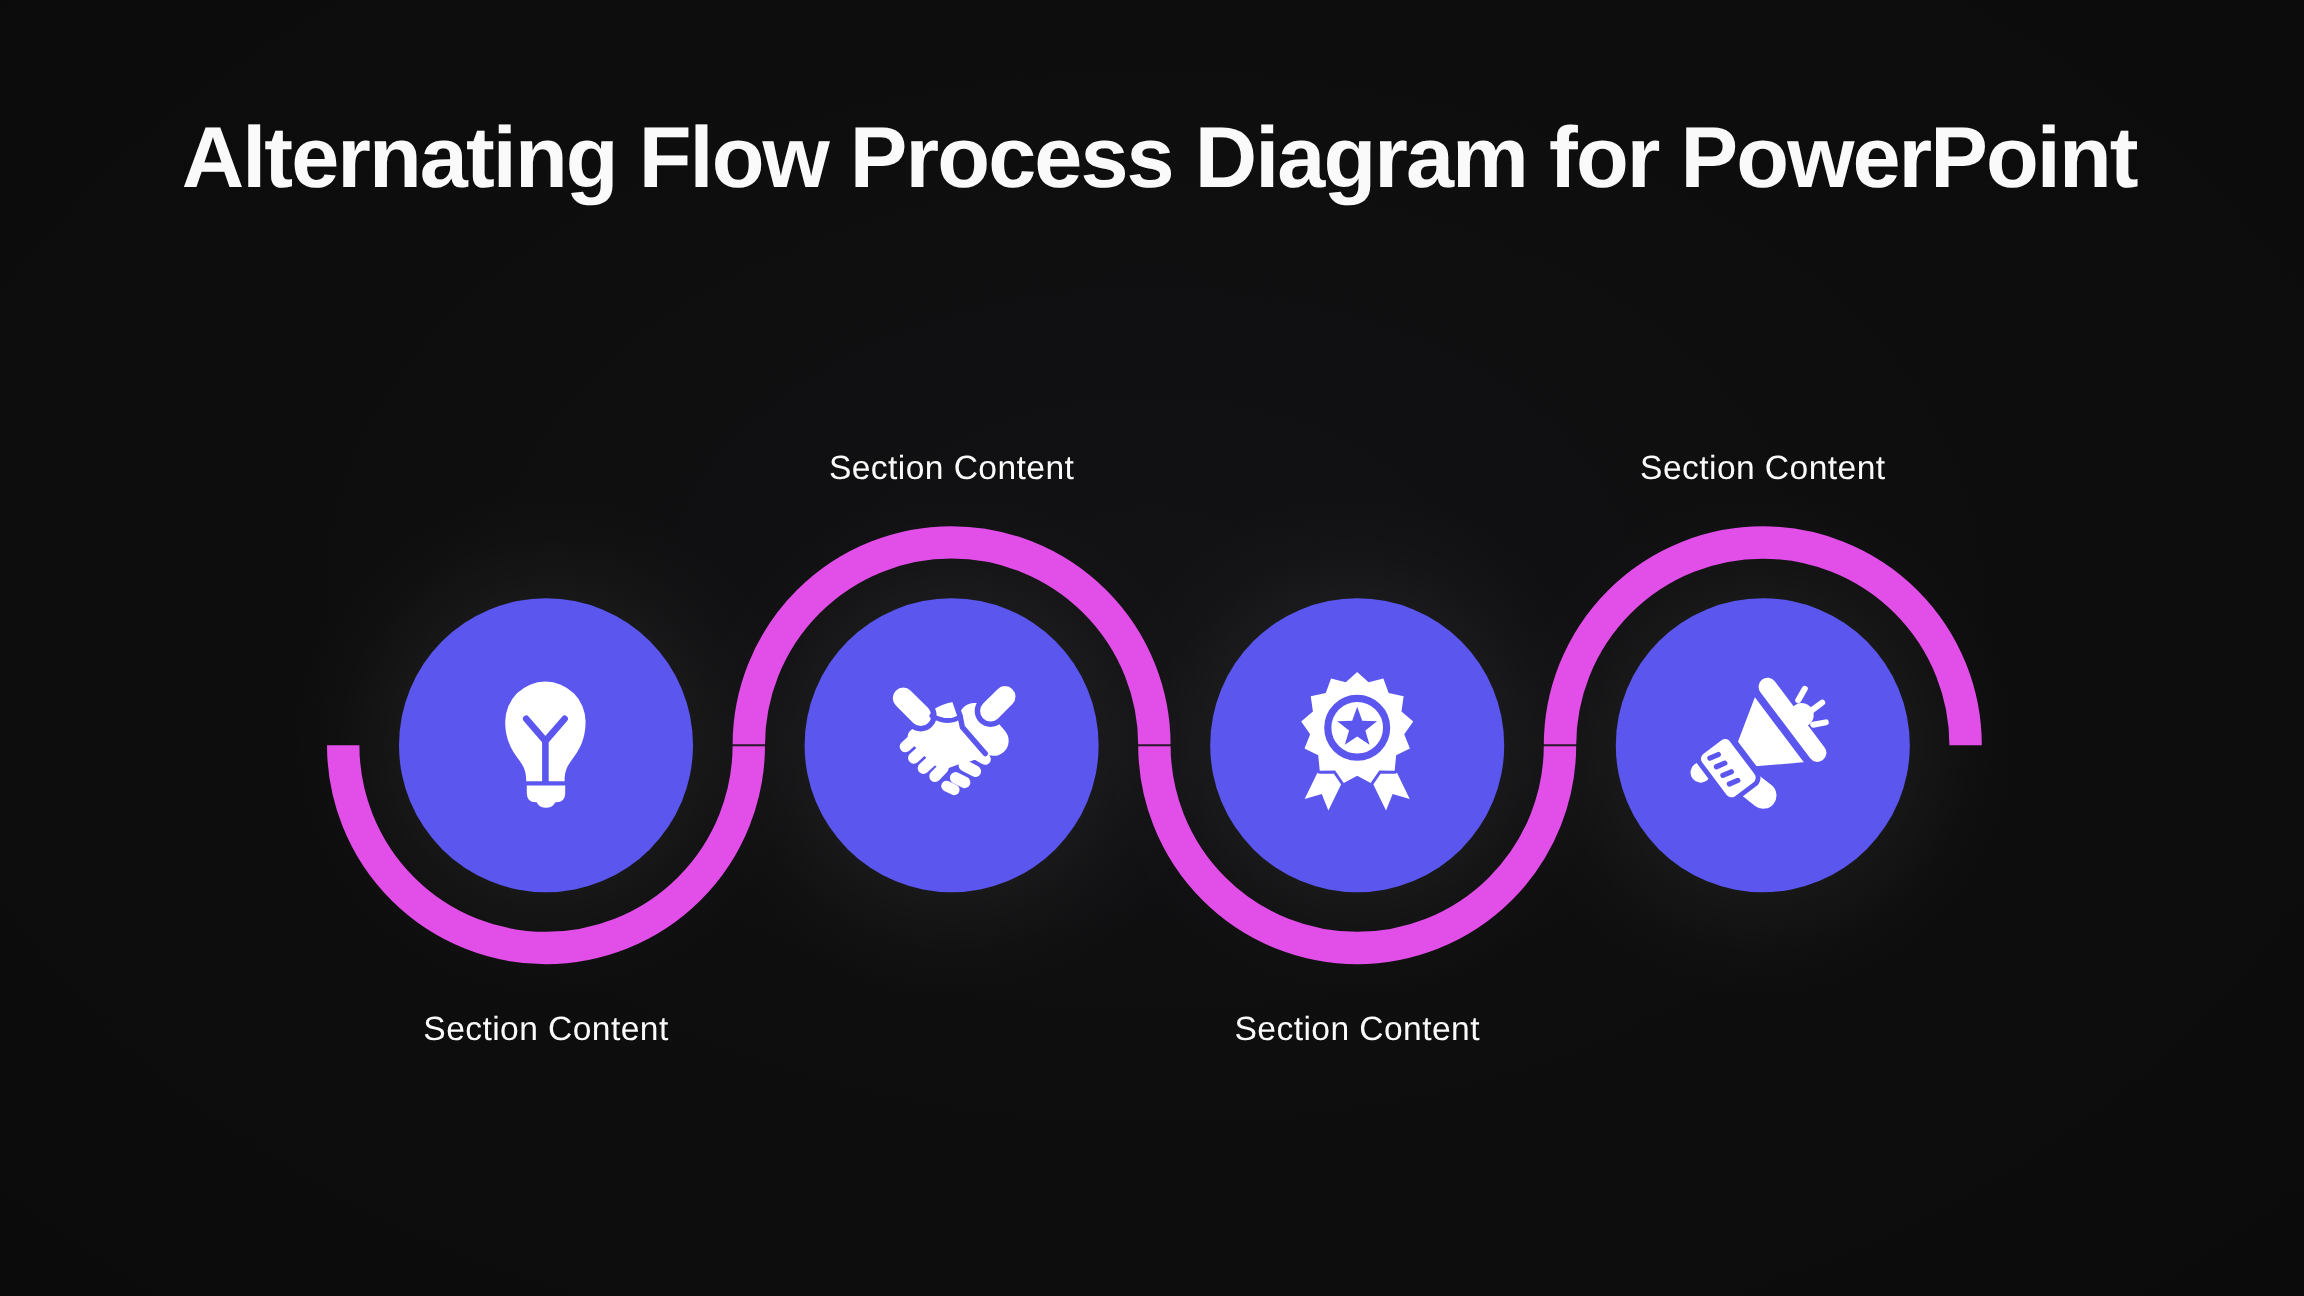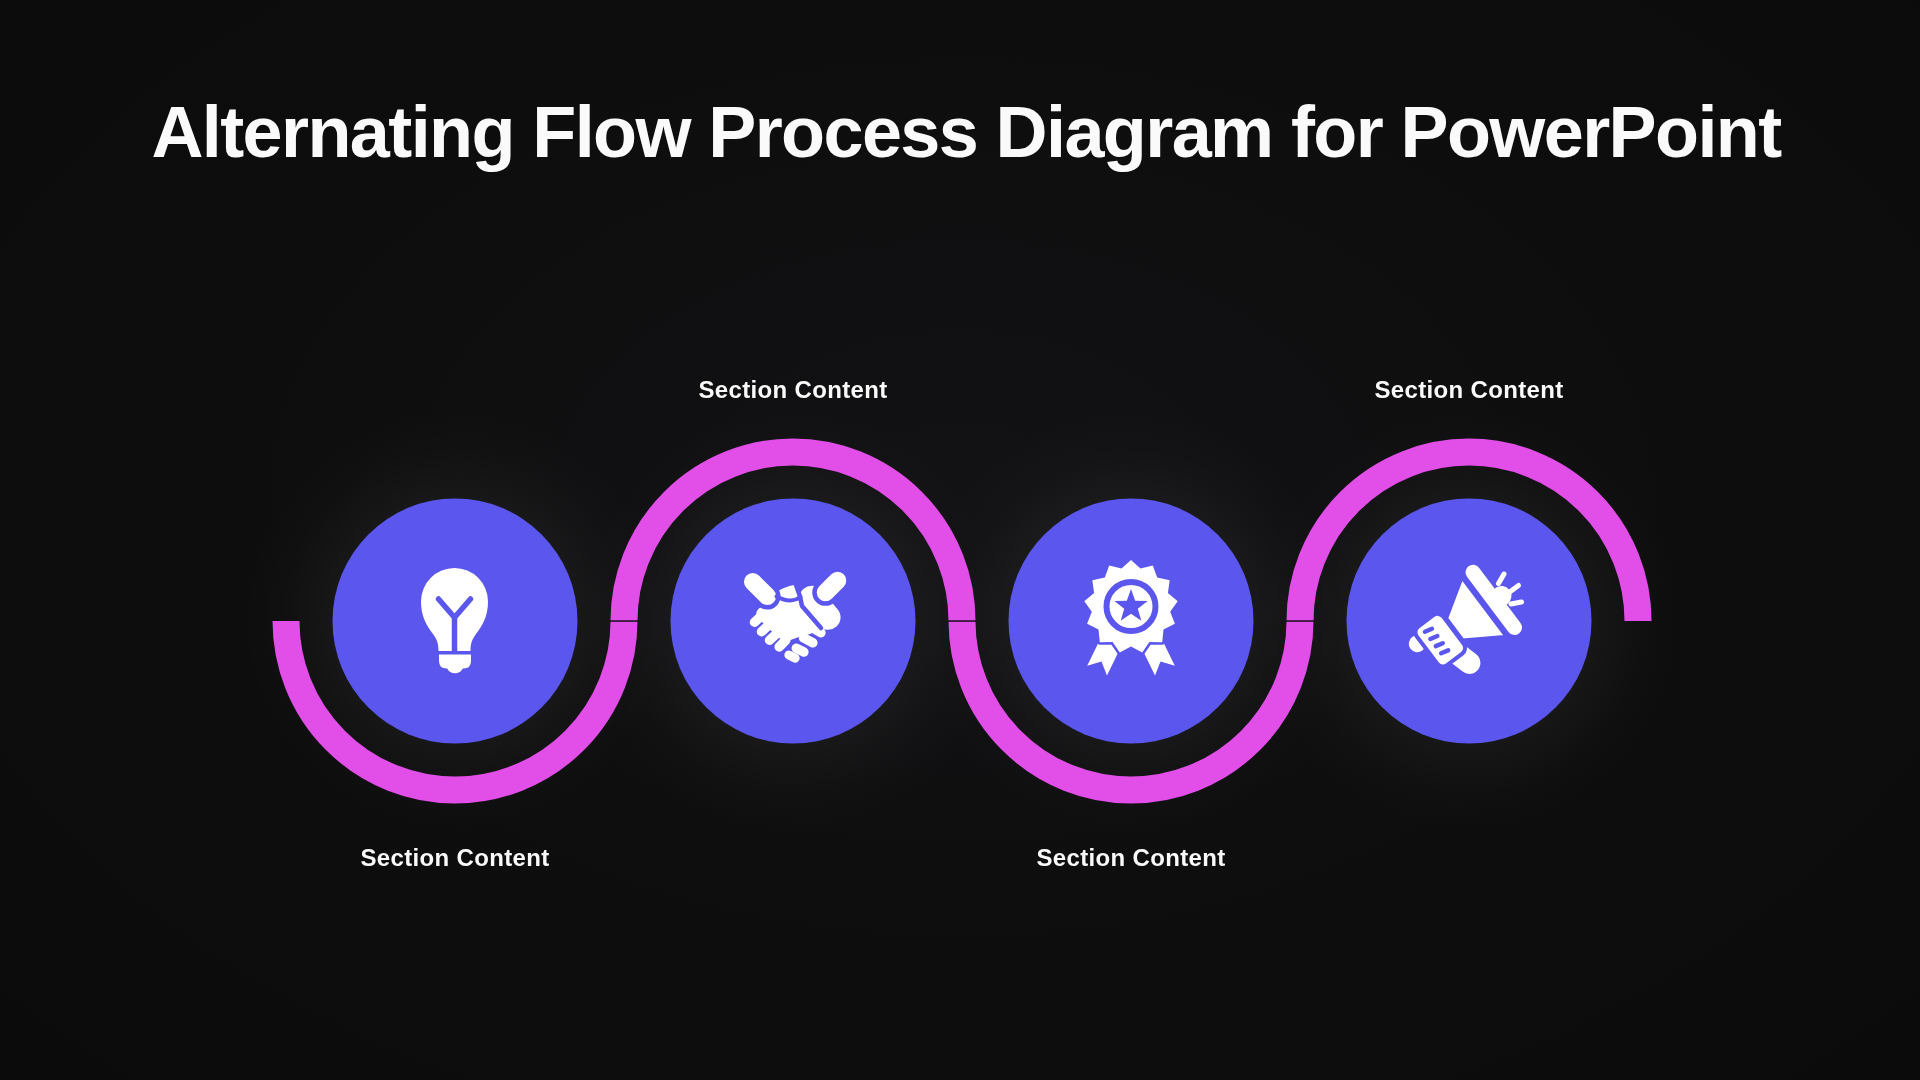--- a/index.html
+++ b/index.html
@@ -9,21 +9,21 @@
       radial-gradient(1500px 950px at 50% 46%, #121214 0%, #0D0D0E 55%, #0A0A0B 100%);
     font-family:"Liberation Sans","DejaVu Sans",sans-serif;
   }
   .title{
     position:absolute;left:6px;top:94px;width:1920px;text-align:center;
     margin:0;font-weight:bold;font-size:72px;line-height:76px;
     color:var(--text,#FAFAFA);letter-spacing:-1.6px;white-space:nowrap;
   }
   .step-label{
     position:absolute;transform:translateX(-50%);
-    font-weight:bold;font-size:24px;line-height:28px;color:var(--text,#FAFAFA);
+    font-weight:normal;font-size:28px;line-height:28px;color:var(--text,#FAFAFA);
     white-space:nowrap;letter-spacing:0.35px;text-align:center;
   }
   svg{position:absolute;left:0;top:0;}
   .flow{stroke:var(--flow,#E24EE8);stroke-width:27;fill:none;}
   .node{fill:var(--node,#5B57EE);}
   .seam{fill:#0E0E0F;opacity:.85;}
   .w{fill:#fff;}
   .ws{stroke:#fff;fill:none;}
   .p{fill:var(--node,#5B57EE);}
   .ps{stroke:var(--node,#5B57EE);fill:none;}

